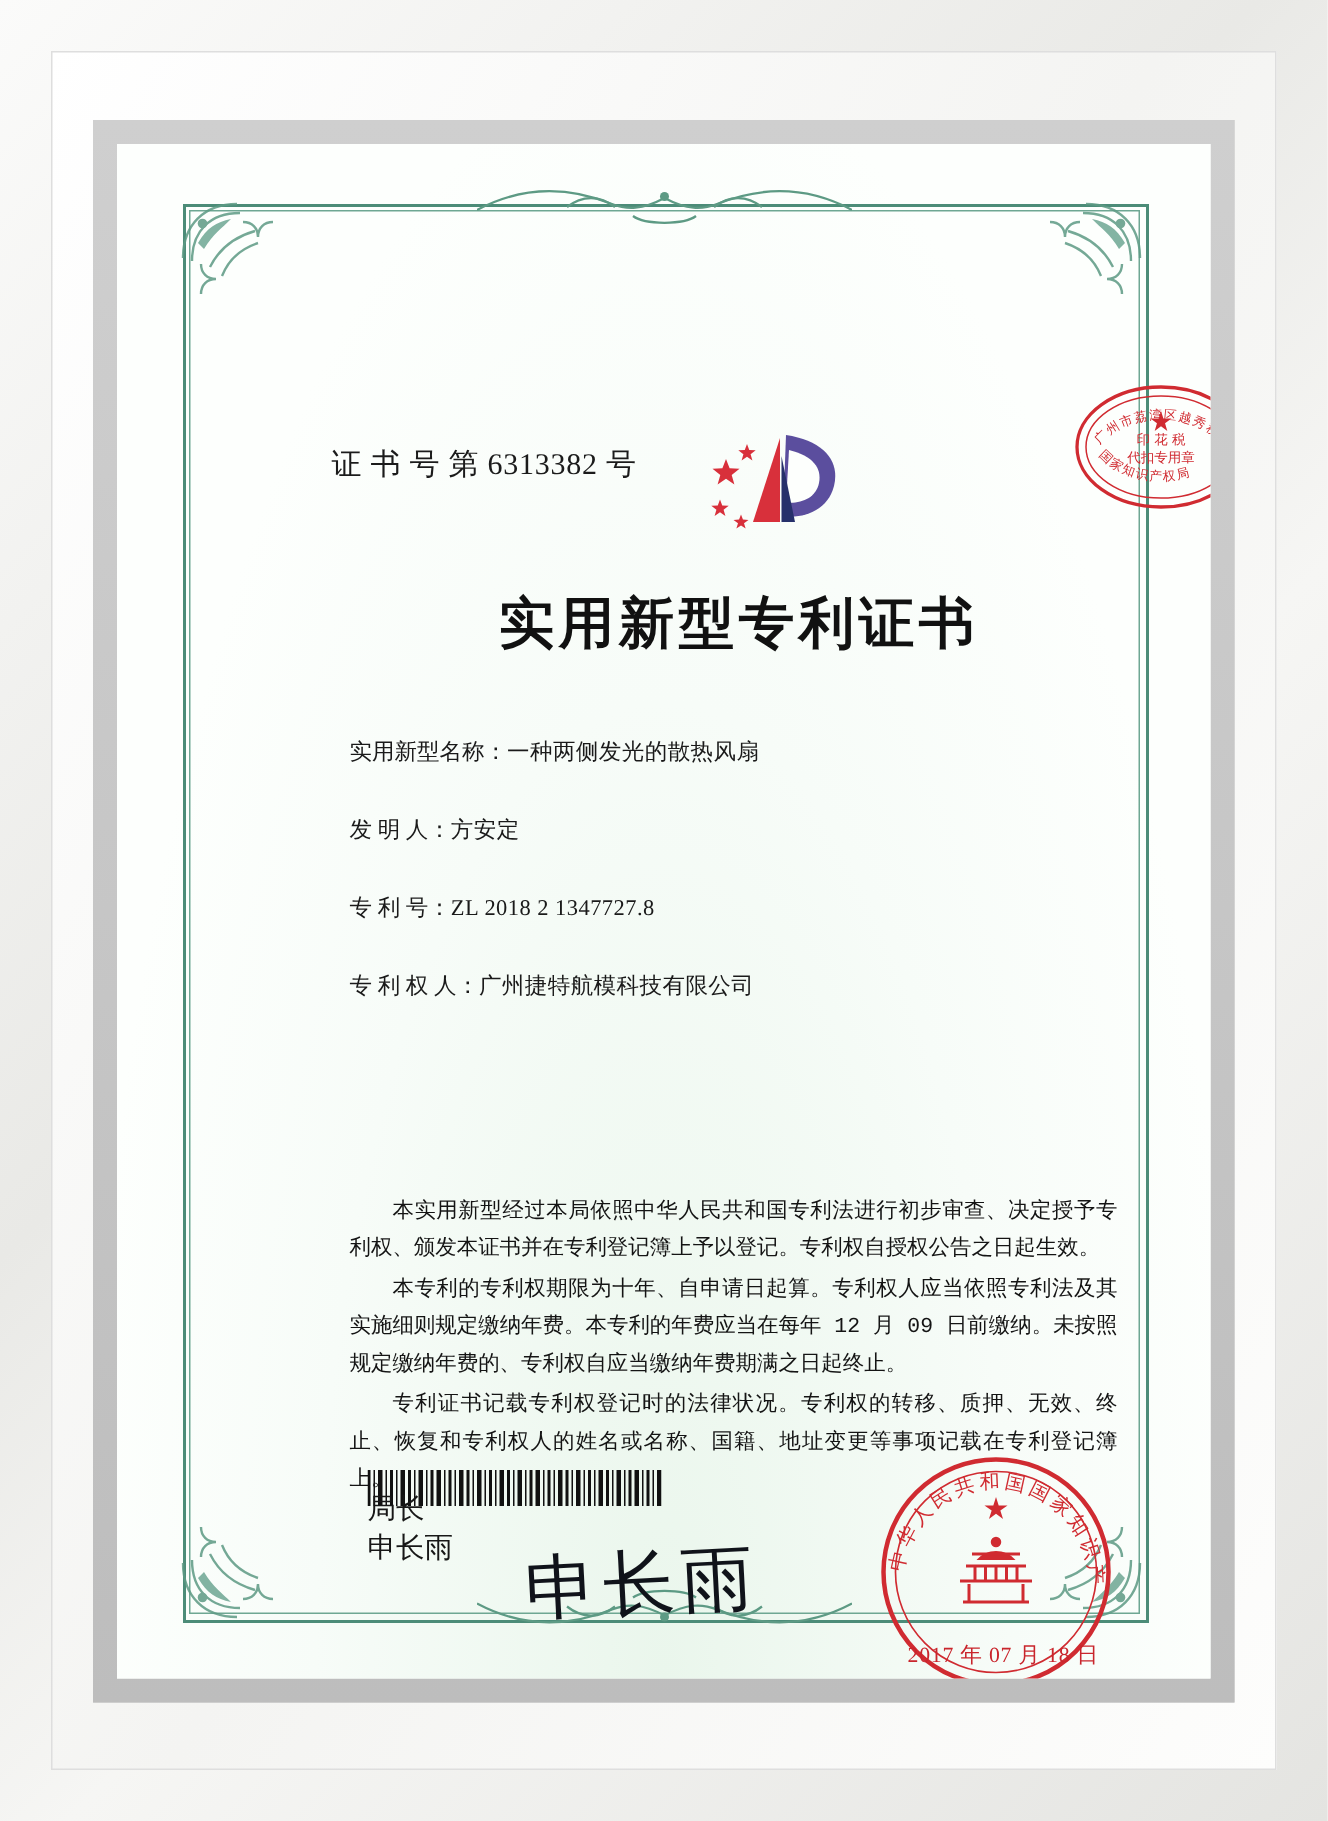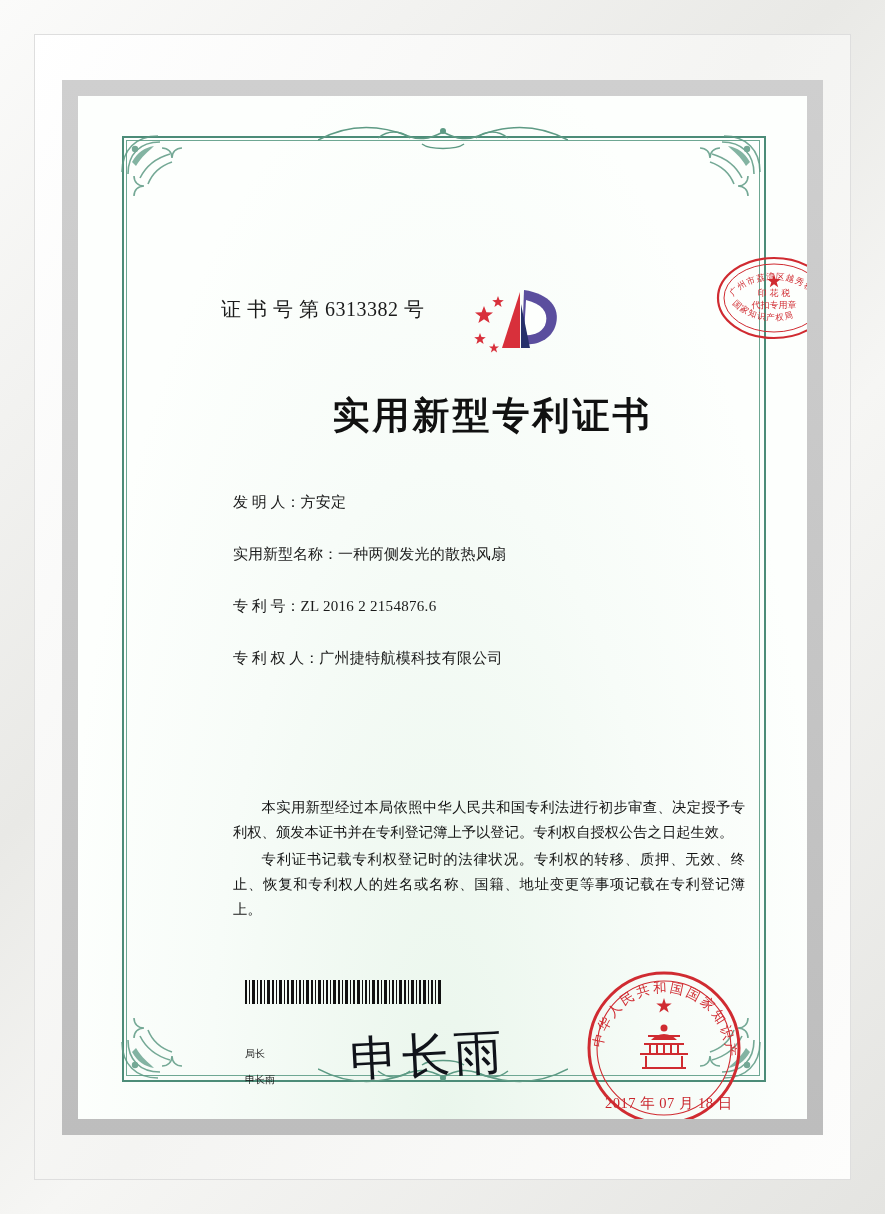--- a/index.html
+++ b/index.html
@@ -157,22 +157,22 @@
   
   .barcode {
     position: absolute;
     left: 167px; top: 884px;
     width: 196px; height: 24px;
   }
 
   
   .sig-label {
     position: absolute;
-    left: 167px; top: 945px;
-    font-size: 10px;
+    left: 167px; top: 898px;
+    font-size: 19px;
     line-height: 26px;
     color: #171717;
   }
   .sig-hand {
     position: absolute;
     left: 272px; top: 928px;
     font-family: "DejaVu Serif", serif;
     font-size: 48px;
     color: #10131a;
     letter-spacing: 4px;
@@ -320,35 +320,36 @@
         <text x="60" y="42" text-anchor="middle" font-family="'DejaVu Serif',serif" font-size="9" fill="#d02b31">印 花 税</text>
         <text x="60" y="54" text-anchor="middle" font-family="'DejaVu Serif',serif" font-size="9" fill="#d02b31">代扣专用章</text>
         <polygon points="60,20 61.6,25 67,25 62.7,28.2 64.2,33.3 60,30.2 55.8,33.3 57.3,28.2 53,25 58.4,25" fill="#d02b31"></polygon>
       </svg>
     </div>
 
     <div class="title">实用新型专利证书</div>
 
     <div class="fields">
       <div class="field">
+        <span class="lbl">实用新型名称：</span><span class="val">一种两侧发光的散热风扇</span>
+      </div>
+      <div class="field">
         <span class="lbl">发    明    人：</span><span class="val">方安定</span>
       </div>
       <div class="field">
-        <span class="lbl">实用新型名称：</span><span class="val">一种两侧发光的散热风扇</span>
-      </div>
-      <div class="field">
-        <span class="lbl">专    利    号：</span><span class="val">ZL 2016 2 2154876.6</span>
+        <span class="lbl">专    利    号：</span><span class="val">ZL 2018 2 1347727.8</span>
       </div>
       <div class="field">
         <span class="lbl">专 利 权 人：</span><span class="val">广州捷特航模科技有限公司</span>
       </div>
     </div>
 
     <div class="paras">
       <p>本实用新型经过本局依照中华人民共和国专利法进行初步审查、决定授予专利权、颁发本证书并在专利登记簿上予以登记。专利权自授权公告之日起生效。</p>
+      <p>本专利的专利权期限为十年、自申请日起算。专利权人应当依照专利法及其实施细则规定缴纳年费。本专利的年费应当在每年 12 月 09 日前缴纳。未按照规定缴纳年费的、专利权自应当缴纳年费期满之日起终止。</p>
       <p>专利证书记载专利权登记时的法律状况。专利权的转移、质押、无效、终止、恢复和专利权人的姓名或名称、国籍、地址变更等事项记载在专利登记簿上。</p>
     </div>
 
     <div class="barcode">
       <svg width="196" height="24" viewBox="0 0 196 24">
         <g fill="#111">
           <rect x="0" y="0" width="2" height="24"></rect>
             <rect x="4" y="0" width="1" height="24"></rect>
           <rect x="7" y="0" width="3" height="24"></rect>
             <rect x="12" y="0" width="1" height="24"></rect>

